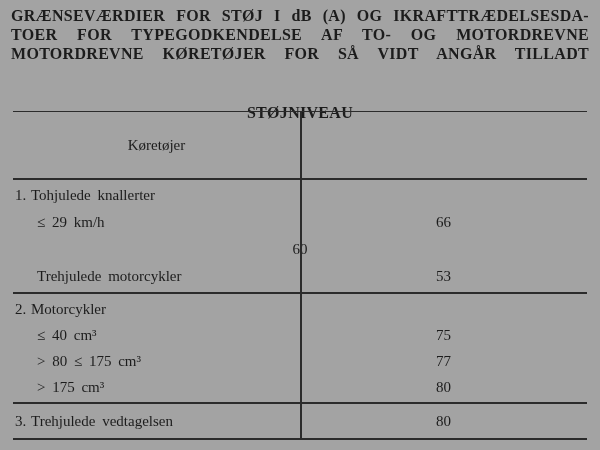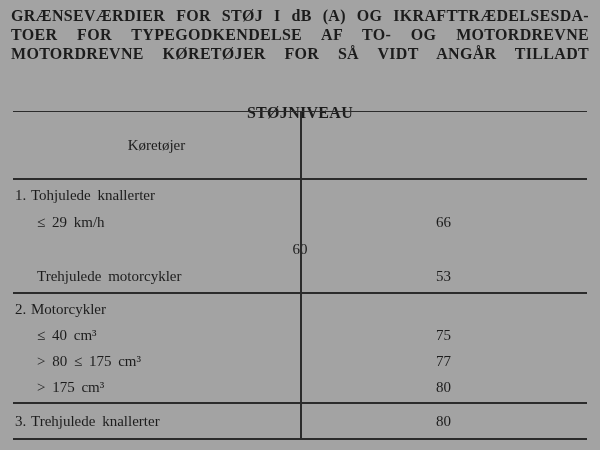--- a/index.html
+++ b/index.html
@@ -161,20 +161,20 @@
       </div>
       <div class="row">
         <div class="lbl sub">&gt; 175 cm³</div>
         <div class="val">80</div>
       </div>
     </div>
 
     <div class="section section-3 last">
       <div class="row">
         <div class="lbl">
-          <span class="num">3.</span><span>Trehjulede knallerter</span>
+          <span class="num">3.</span><span>Trehjulede vedtagelsen</span>
         </div>
         <div class="val">80</div>
       </div>
     </div>
 
   </div>
 </div>
 
 </body></html>

